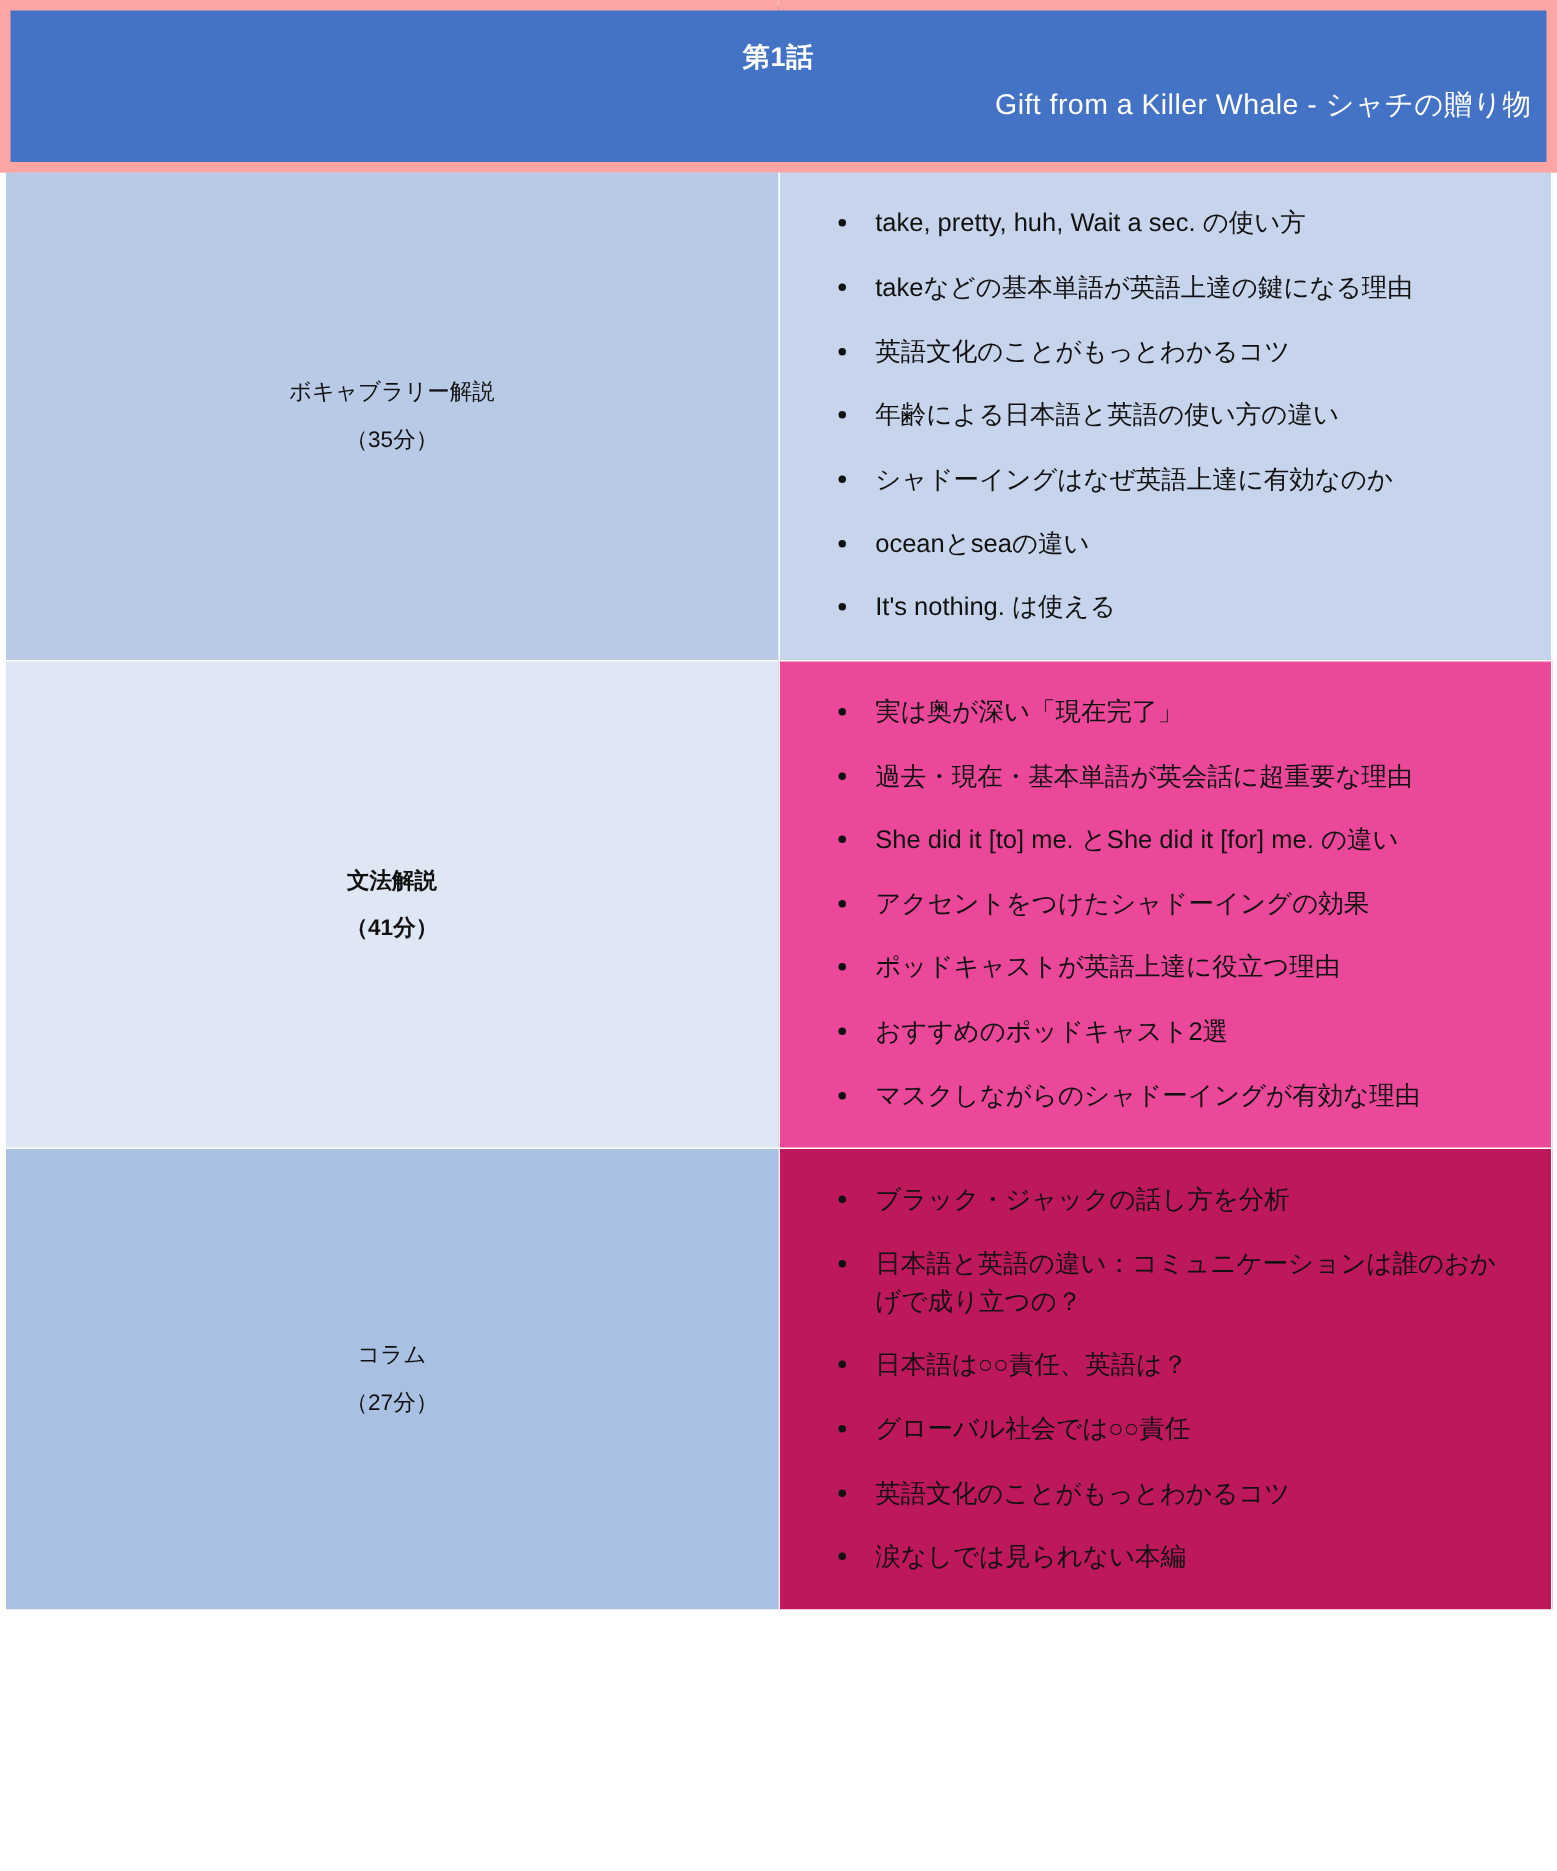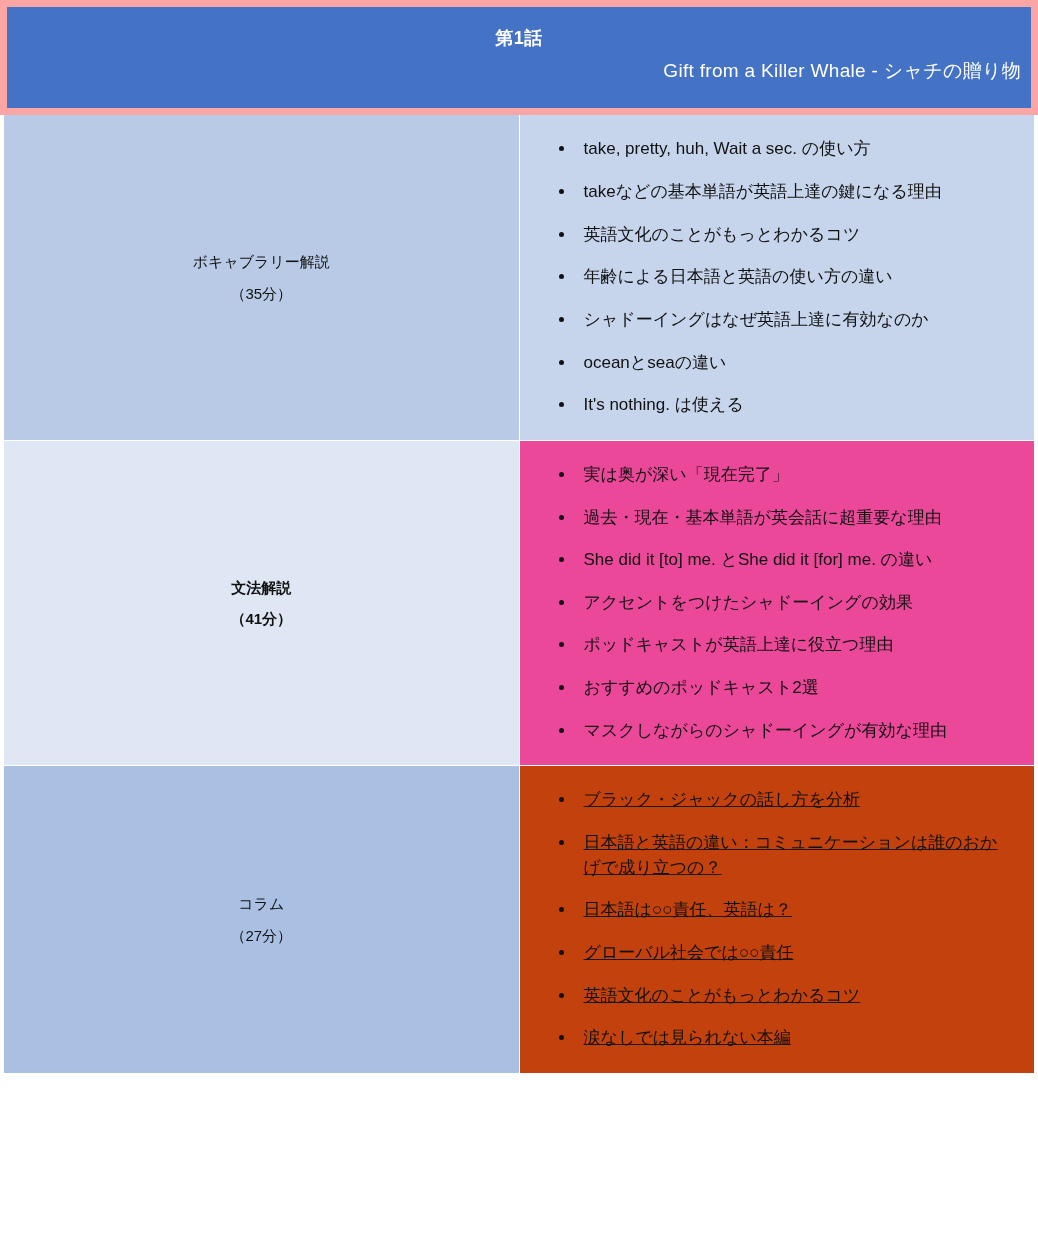--- a/index.html
+++ b/index.html
@@ -81,21 +81,21 @@
     color: #111111;
   }
   ul.bullets li:last-child {
     margin-bottom: 0;
   }
   .row-vocab-label { background: #b9cae6; }
   .row-vocab-body  { background: #c6d4ec; }
   .row-gram-label  { background: #dfe6f4; font-weight: bold; }
   .row-gram-body   { background: #ec4899; }
   .row-col-label   { background: #a9c0e2; }
-  .row-col-body    { background: #c2410c; text-decoration: underline; }
+  .row-col-body    { background: #be185d; }
 </style>
 </head>
 <body>
 
 <div class="sheet">
   <table class="content-table">
     <tbody>
       <tr>
         <td class="header-cell" colspan="2">
           <div class="header-line1">第1話</div>

